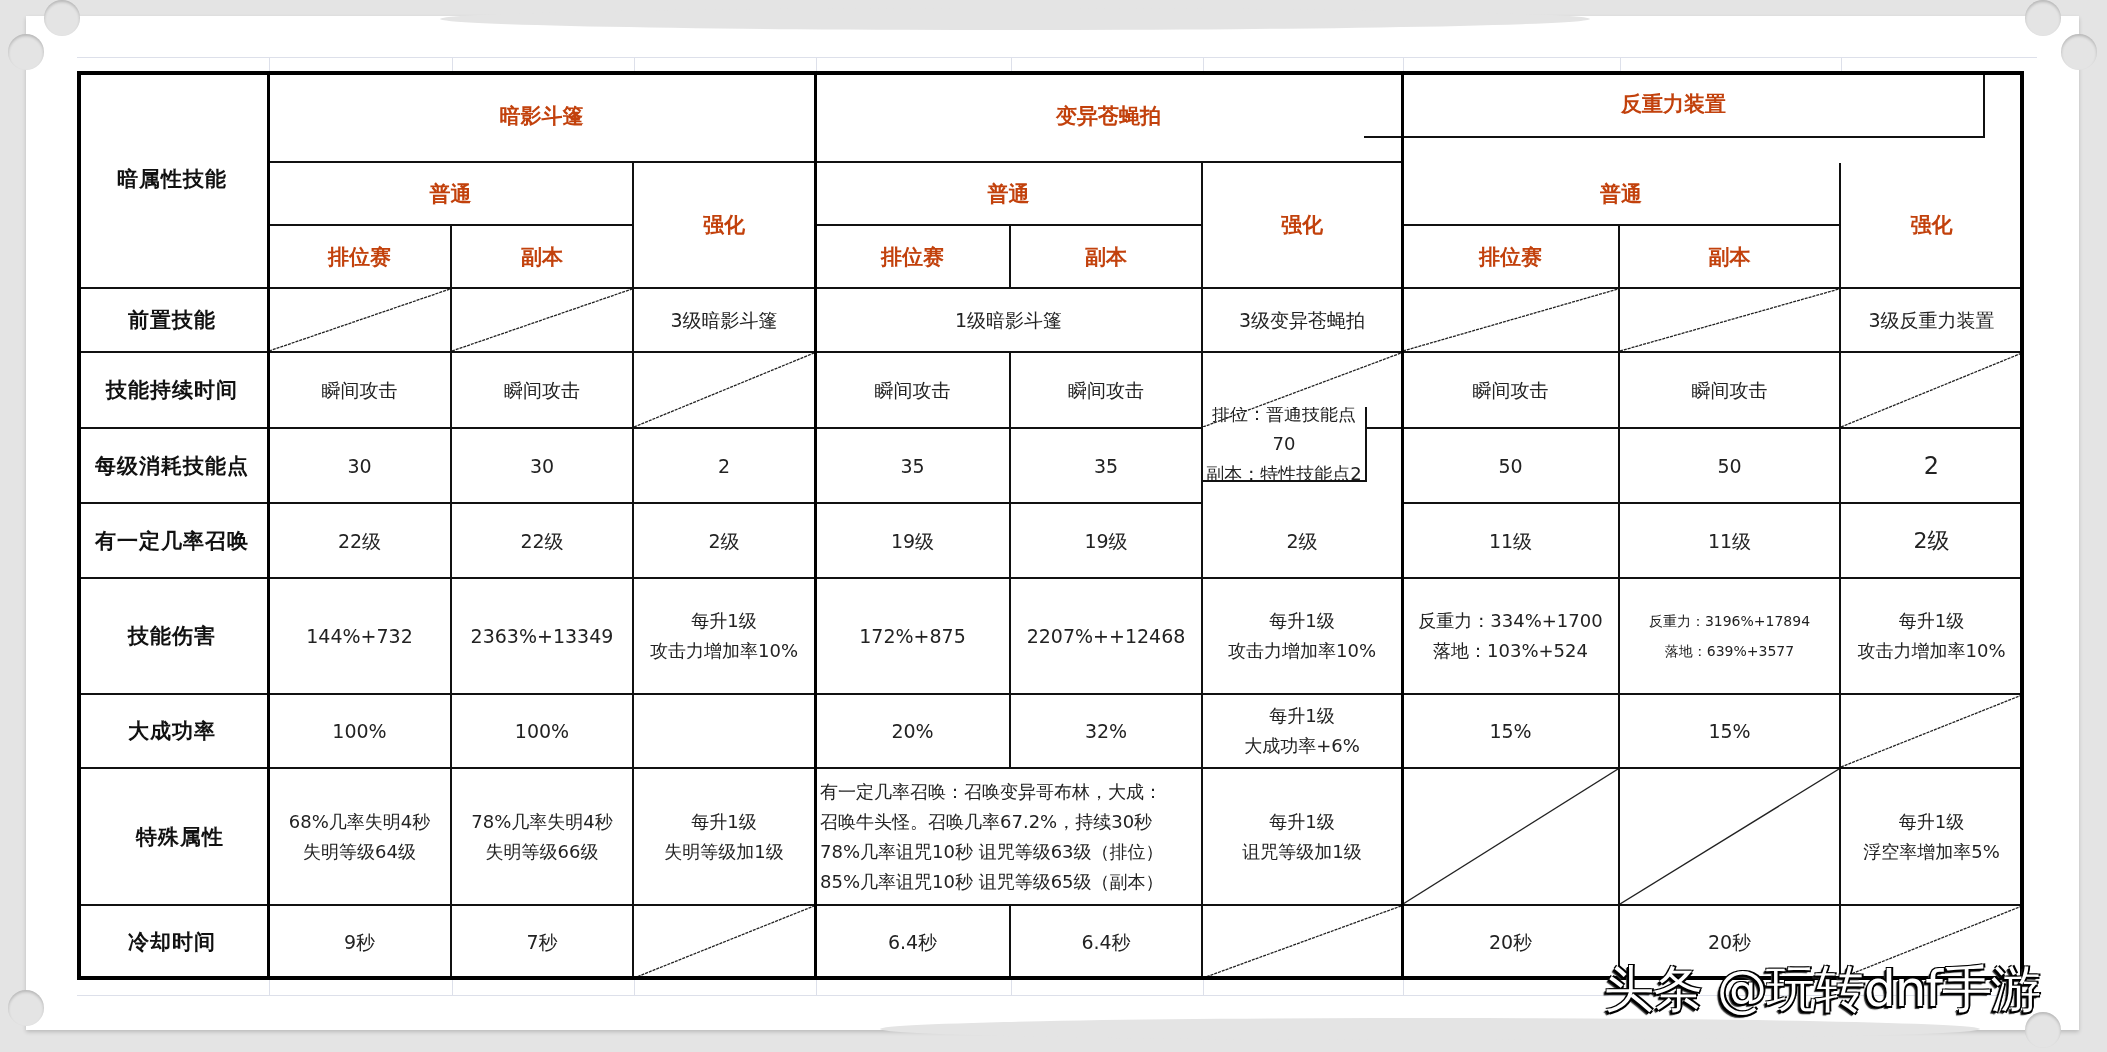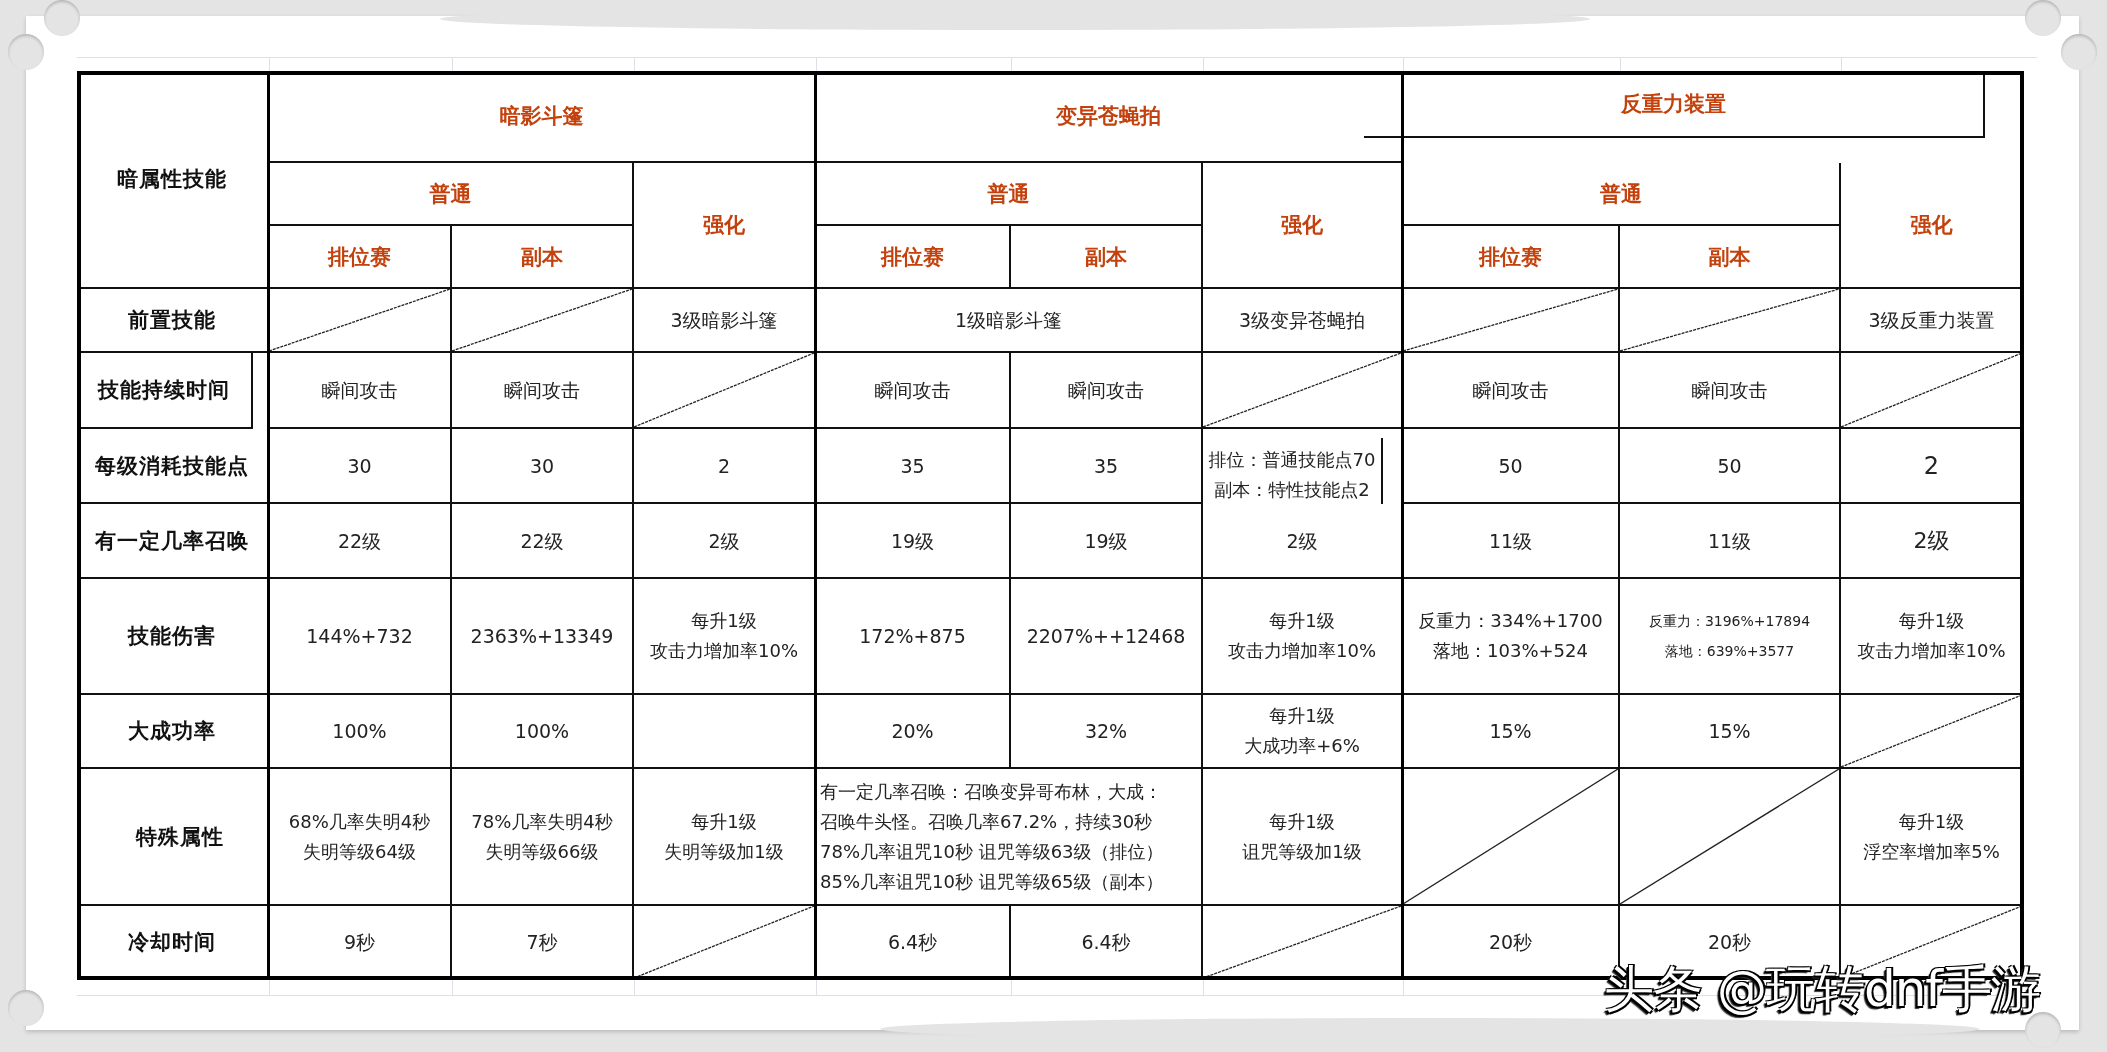--- a/index.html
+++ b/index.html
@@ -110,21 +110,21 @@
   <div class="cell head" style="left:1403px;top:226px;width:217px;height:63px;">
       <span class="txt">排位赛</span>
     </div>
   <div class="cell head" style="left:1620px;top:226px;width:221px;height:63px;">
       <span class="txt">副本</span>
     </div>
 
   <div class="cell label" style="left:77px;top:289px;width:192px;height:64px;">
       <span class="txt">前置技能</span>
     </div>
-  <div class="cell label" style="left:77px;top:353px;width:176px;height:76px;">
+  <div class="cell label" style="left:77px;top:353px;width:192px;height:76px;">
       <span class="txt">技能持续时间</span>
     </div>
   <div class="cell label" style="left:77px;top:429px;width:192px;height:75px;">
       <span class="txt">每级消耗技能点</span>
     </div>
   <div class="cell label" style="left:77px;top:504px;width:192px;height:75px;">
       <span class="txt">有一定几率召唤</span>
     </div>
   <div class="cell label" style="left:77px;top:579px;width:192px;height:116px;">
       <span class="txt">技能伤害</span>
@@ -214,21 +214,21 @@
     </div>
   <div class="cell" style="left:634px;top:429px;width:182px;height:75px;">
       <span class="txt">2</span>
     </div>
   <div class="cell" style="left:816px;top:429px;width:195px;height:75px;">
       <span class="txt">35</span>
     </div>
   <div class="cell" style="left:1011px;top:429px;width:192px;height:75px;">
       <span class="txt">35</span>
     </div>
-  <div class="cell" style="left:1203px;top:438px;width:180px;height:75px;font-size:18px;">
+  <div class="cell" style="left:1203px;top:407px;width:164px;height:75px;font-size:18px;">
       <span class="txt">排位：普通技能点70
 副本：特性技能点2</span>
     </div>
   <div class="cell" style="left:1403px;top:429px;width:217px;height:75px;">
       <span class="txt">50</span>
     </div>
   <div class="cell" style="left:1620px;top:429px;width:221px;height:75px;">
       <span class="txt">50</span>
     </div>
   <div class="cell" style="left:1841px;top:429px;width:183px;height:75px;font-size:24px;">

